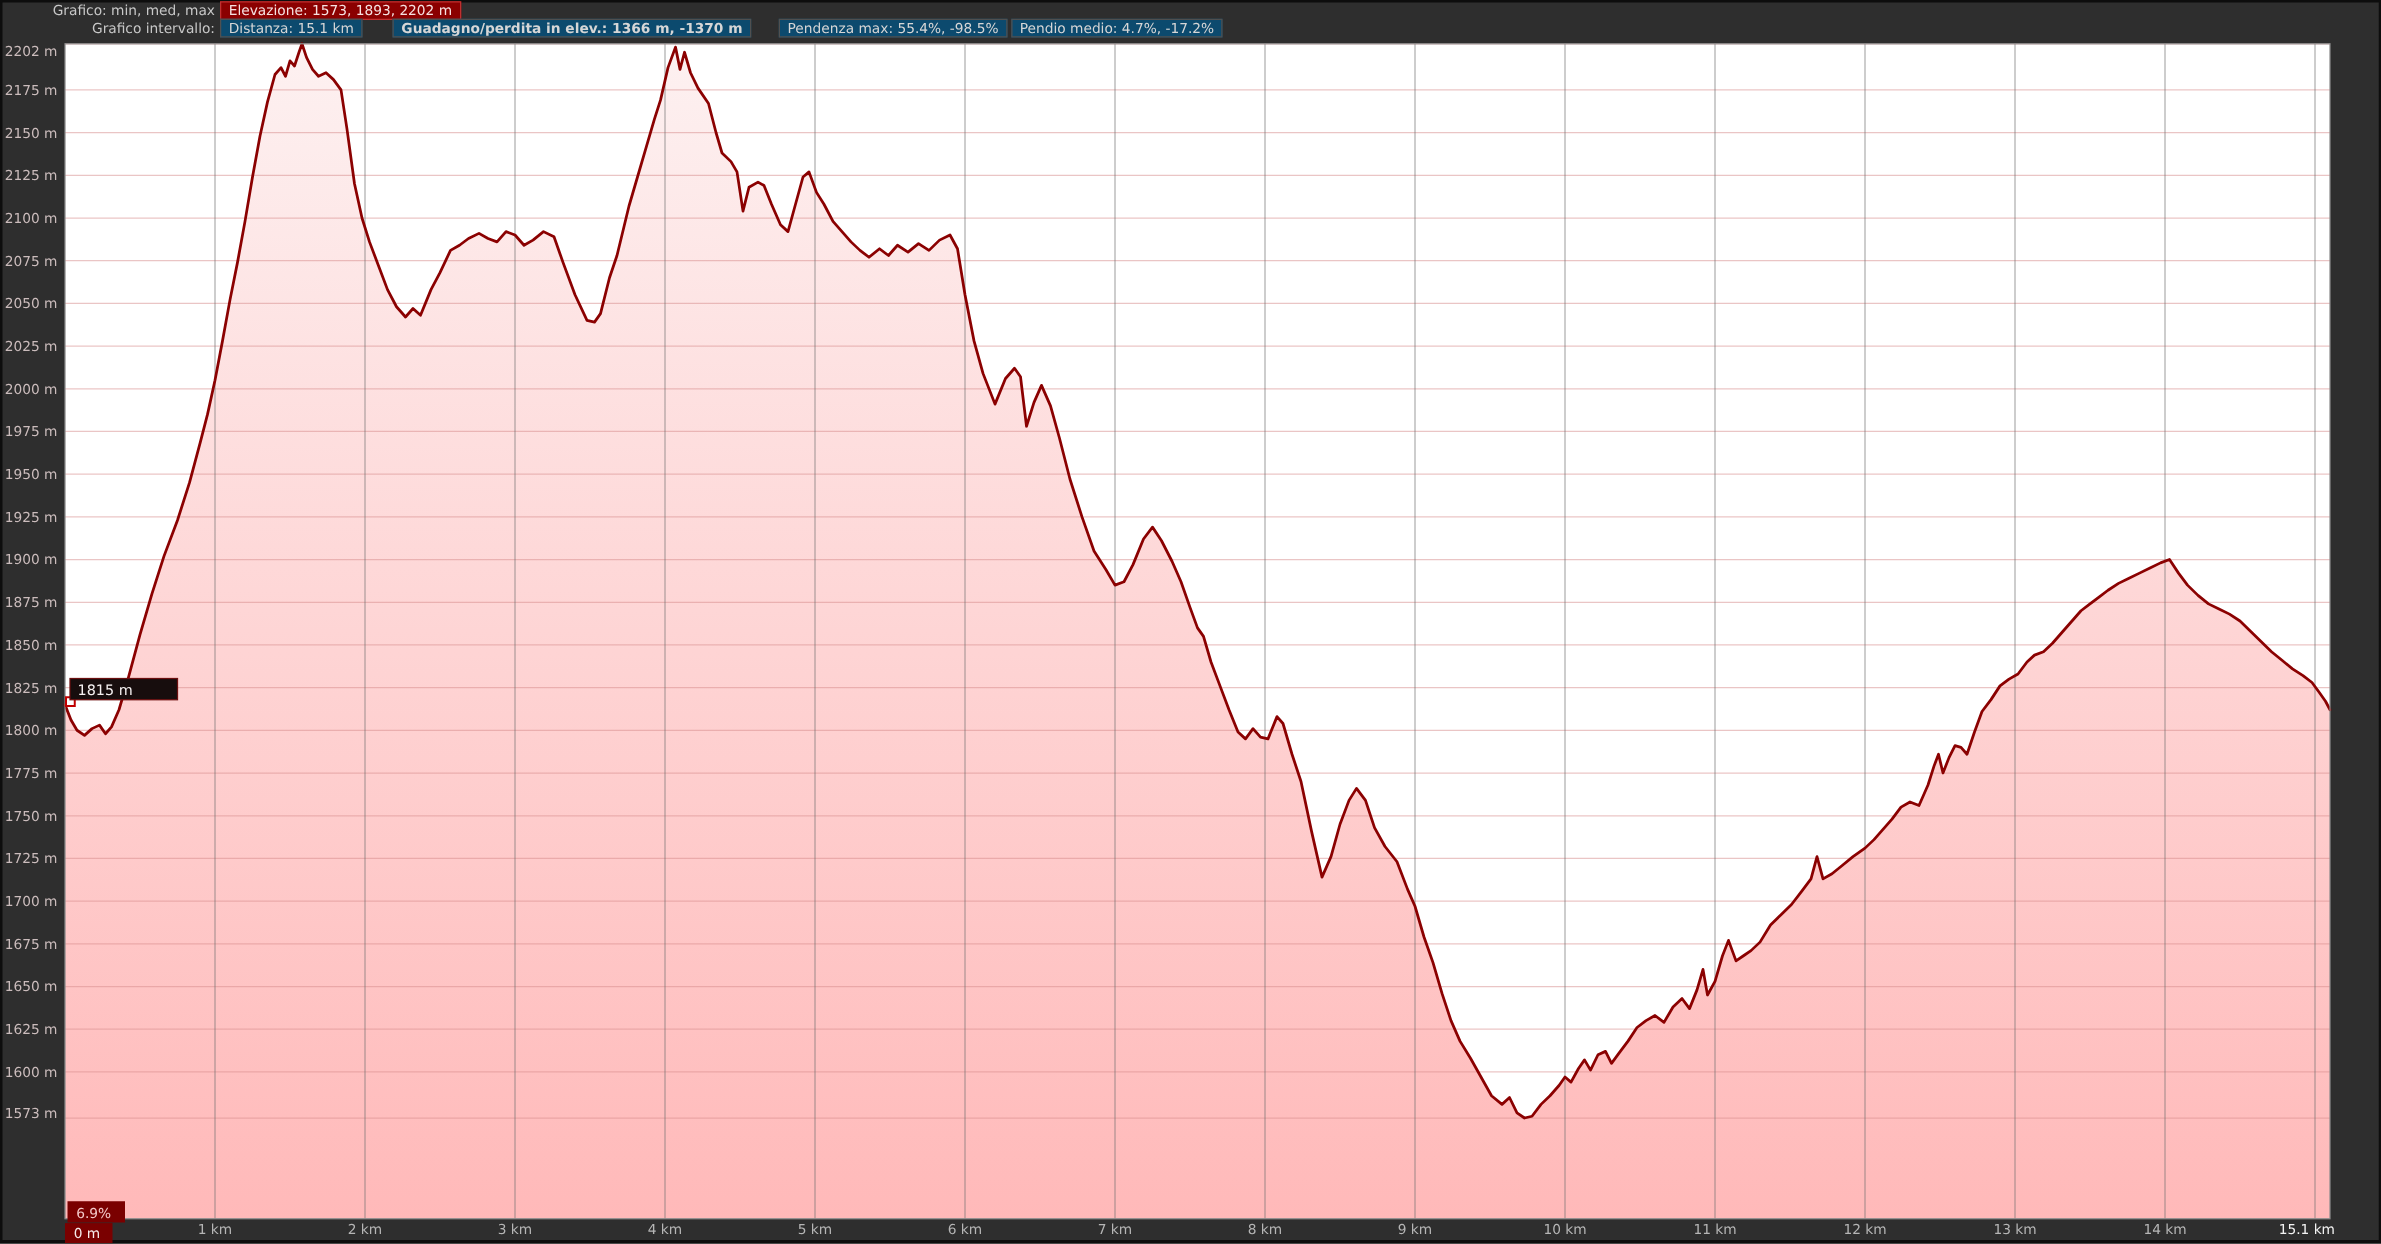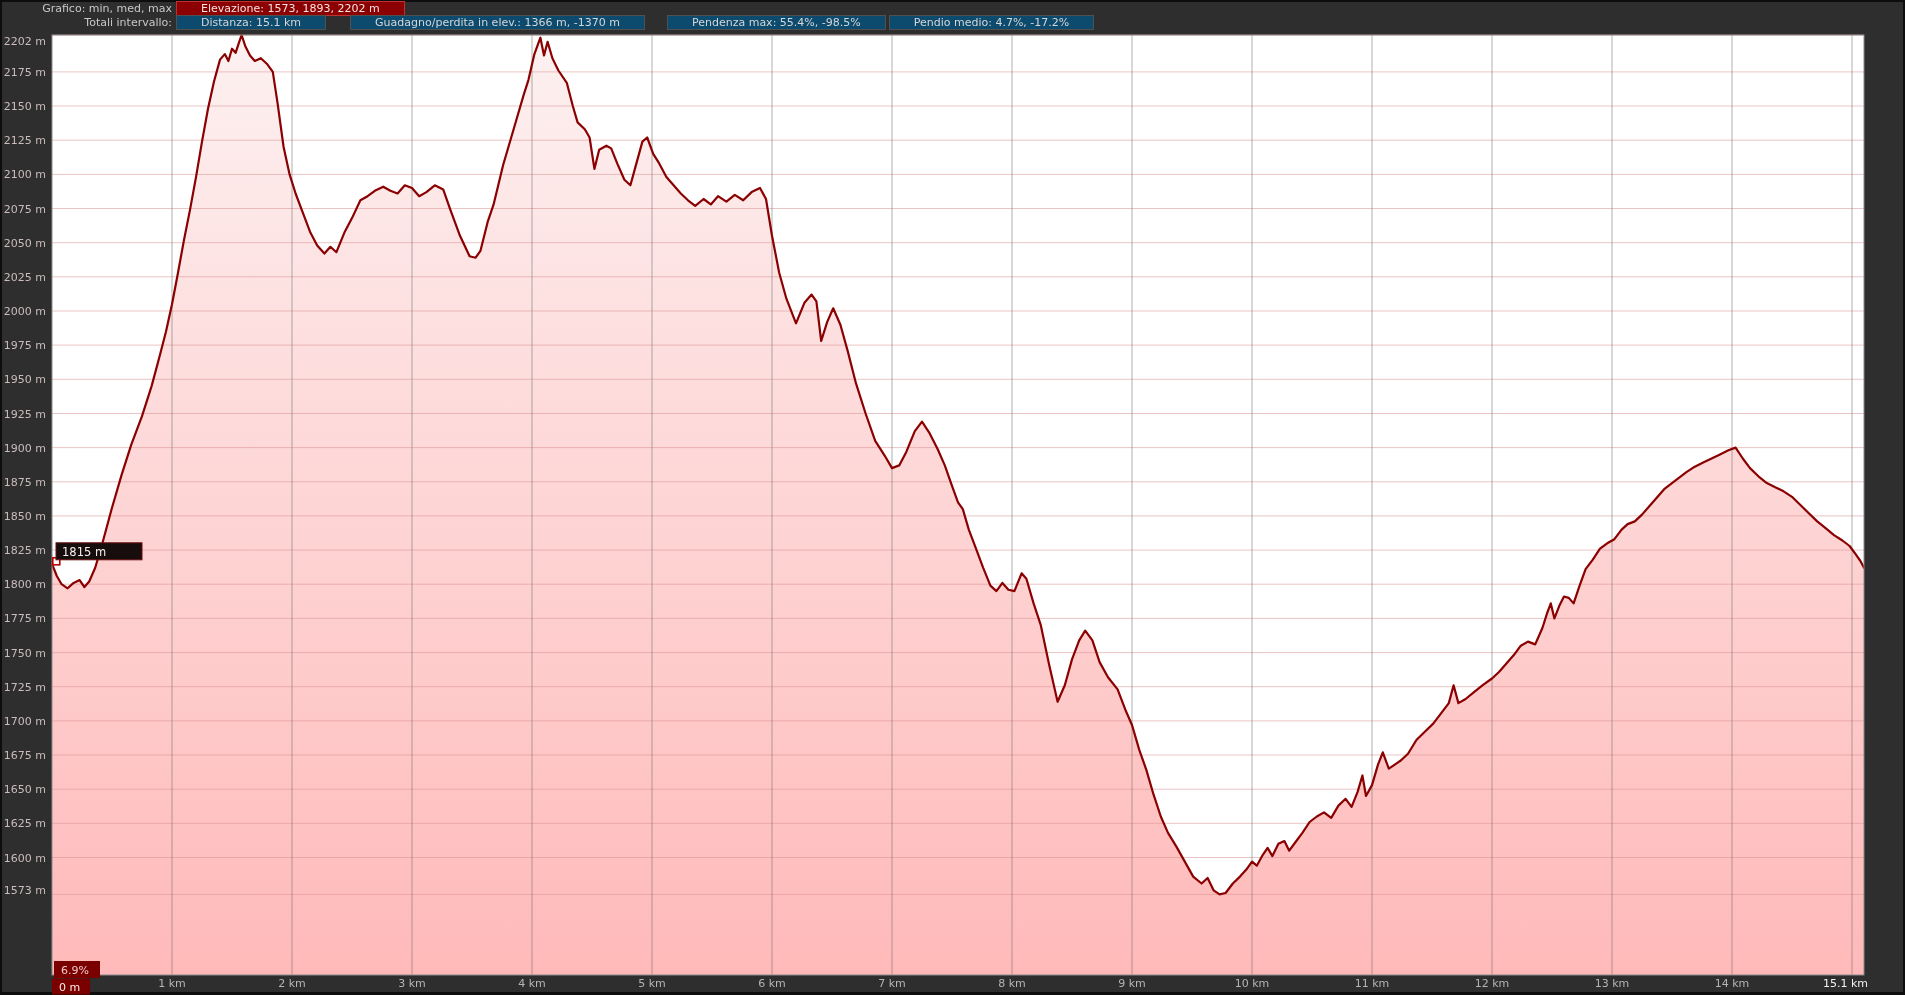--- a/index.html
+++ b/index.html
@@ -8,24 +8,24 @@
     background:#0d0d0d;
     font-family:"DejaVu Sans","Liberation Sans",sans-serif;
   }
   #panel{position:absolute;left:2px;top:2px;right:2px;bottom:3px;background:#2e2e2e;}
   #chart-svg{position:absolute;left:0;top:0;}
   .hrow{position:absolute;left:0;display:flex;align-items:center;height:14px;
         font-size:11px;line-height:13px;white-space:nowrap;z-index:5;color:#cfcfcf;}
   .hrow1{top:1px;}
   .hrow2{top:15px;}
   .hlabel{display:inline-block;width:172px;text-align:right;color:#c8c8c8;}
-  .chip{display:inline-block;padding:0 24px;height:13px;line-height:13px;}
+  .chip{display:inline-block;padding:0 6px;height:13px;line-height:13px;}
   .chip-red{background:#8b0000;border:1px solid #c03030;color:#f6e2e2;margin-left:4px;}
   .chip-gray{background:#0c4a6e;border:1px solid #505050;color:#d6d6d6;}
-  .ml4{margin-left:4px;} .ml24{margin-left:24px;} .ml22{margin-left:22px;} .ml3{margin-left:3px;}
+  .ml4{margin-left:4px;} .ml24{margin-left:24px;font-weight:bold;} .ml22{margin-left:22px;} .ml3{margin-left:3px;}
 </style>
 </head>
 <body>
 
 <div id="panel"></div>
 
 <svg id="chart-svg" width="1905" height="995" viewBox="0 0 1905 995" xmlns="http://www.w3.org/2000/svg">
     <defs>
       <linearGradient id="fillgrad" gradientUnits="userSpaceOnUse" x1="0" y1="35" x2="0" y2="975">
         <stop offset="0" stop-color="#fdf1f1"></stop>
@@ -139,18 +139,18 @@
       <rect x="52" y="978.5" width="38" height="16" fill="#7a0000"></rect>
       <text x="59" y="990.5" font-size="11px" fill="#f7ecec">0 m</text>
     </g>
   </svg>
 
 <div class="hrow hrow1">
   <span class="hlabel">Grafico: min, med, max</span>
   <span class="chip chip-red">Elevazione: 1573, 1893, 2202 m</span>
 </div>
 <div class="hrow hrow2">
-  <span class="hlabel">Totali intervallo:</span>
+  <span class="hlabel">Grafico intervallo:</span>
   <span class="chip chip-gray ml4">Distanza: 15.1 km</span>
   <span class="chip chip-gray ml24">Guadagno/perdita in elev.: 1366 m, -1370 m</span>
   <span class="chip chip-gray ml22">Pendenza max: 55.4%, -98.5%</span>
   <span class="chip chip-gray ml3">Pendio medio: 4.7%, -17.2%</span>
 </div>
 
 </body></html>

